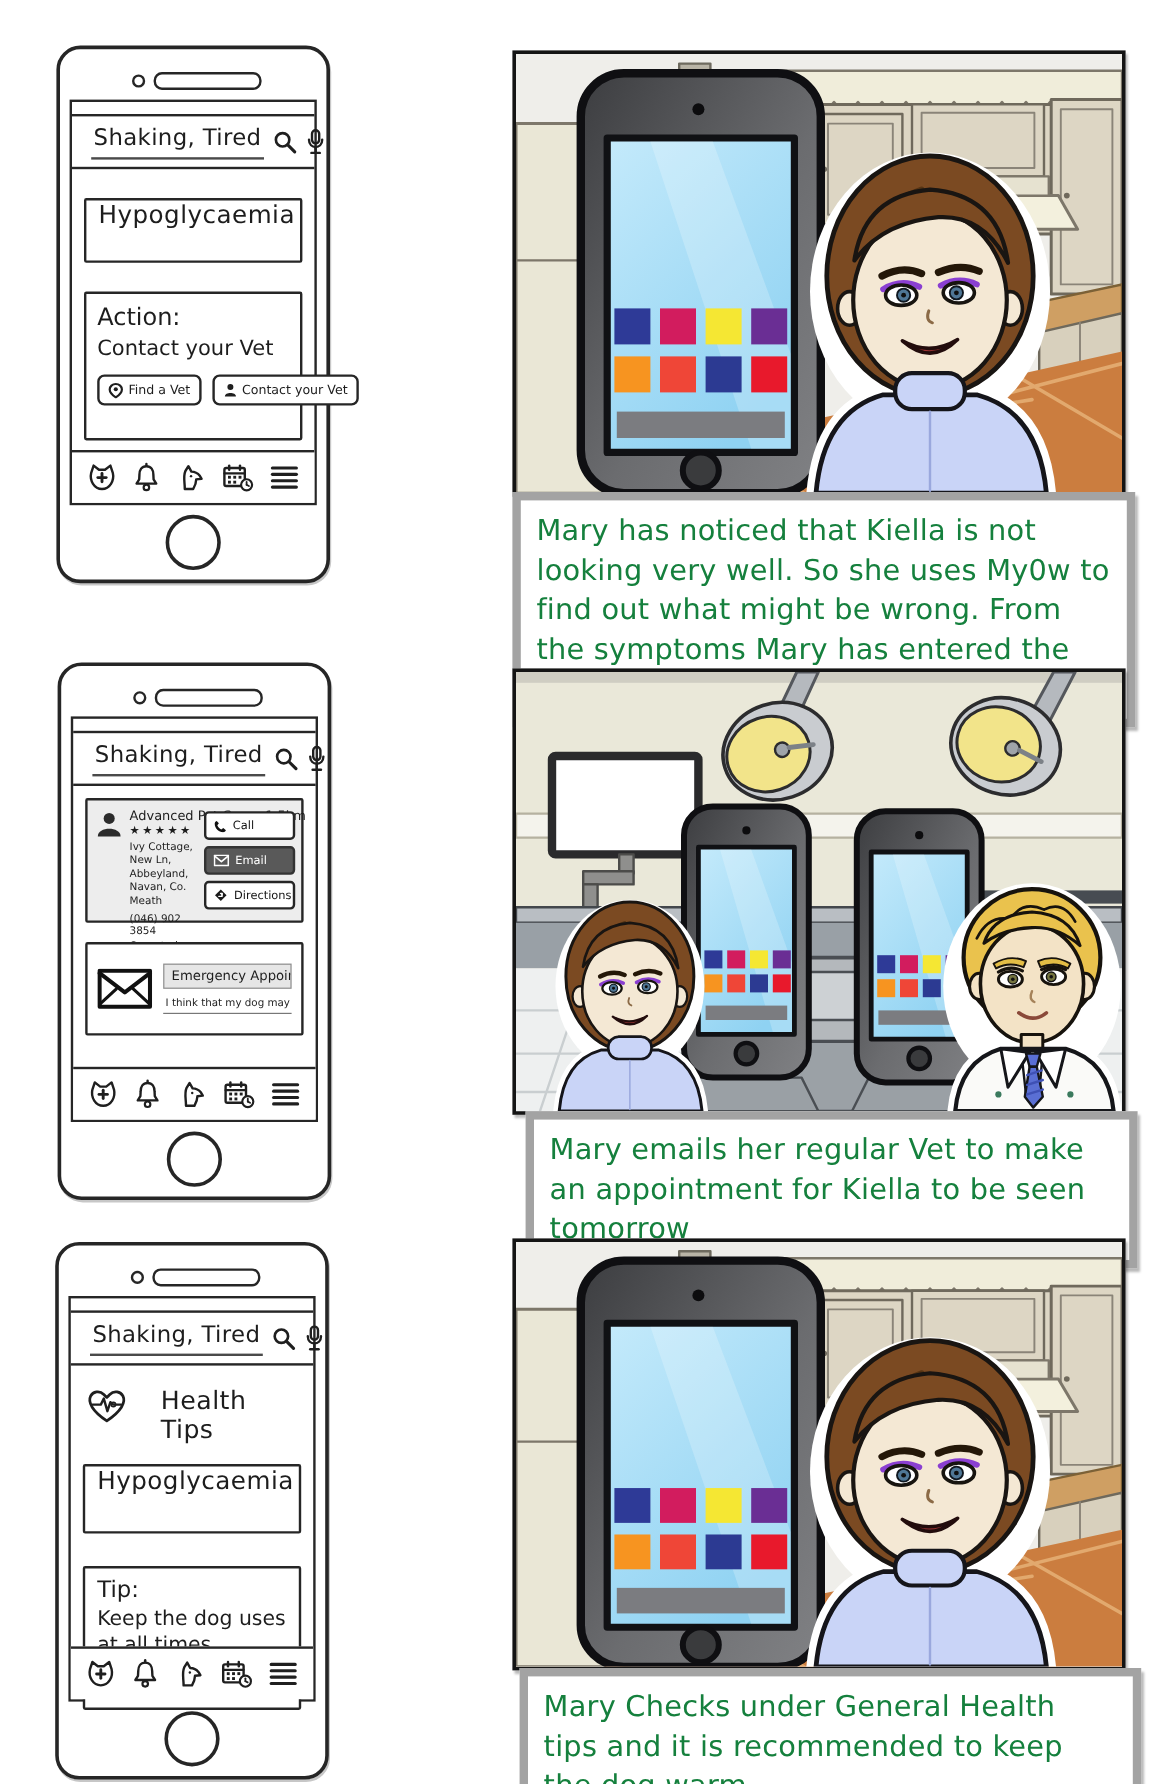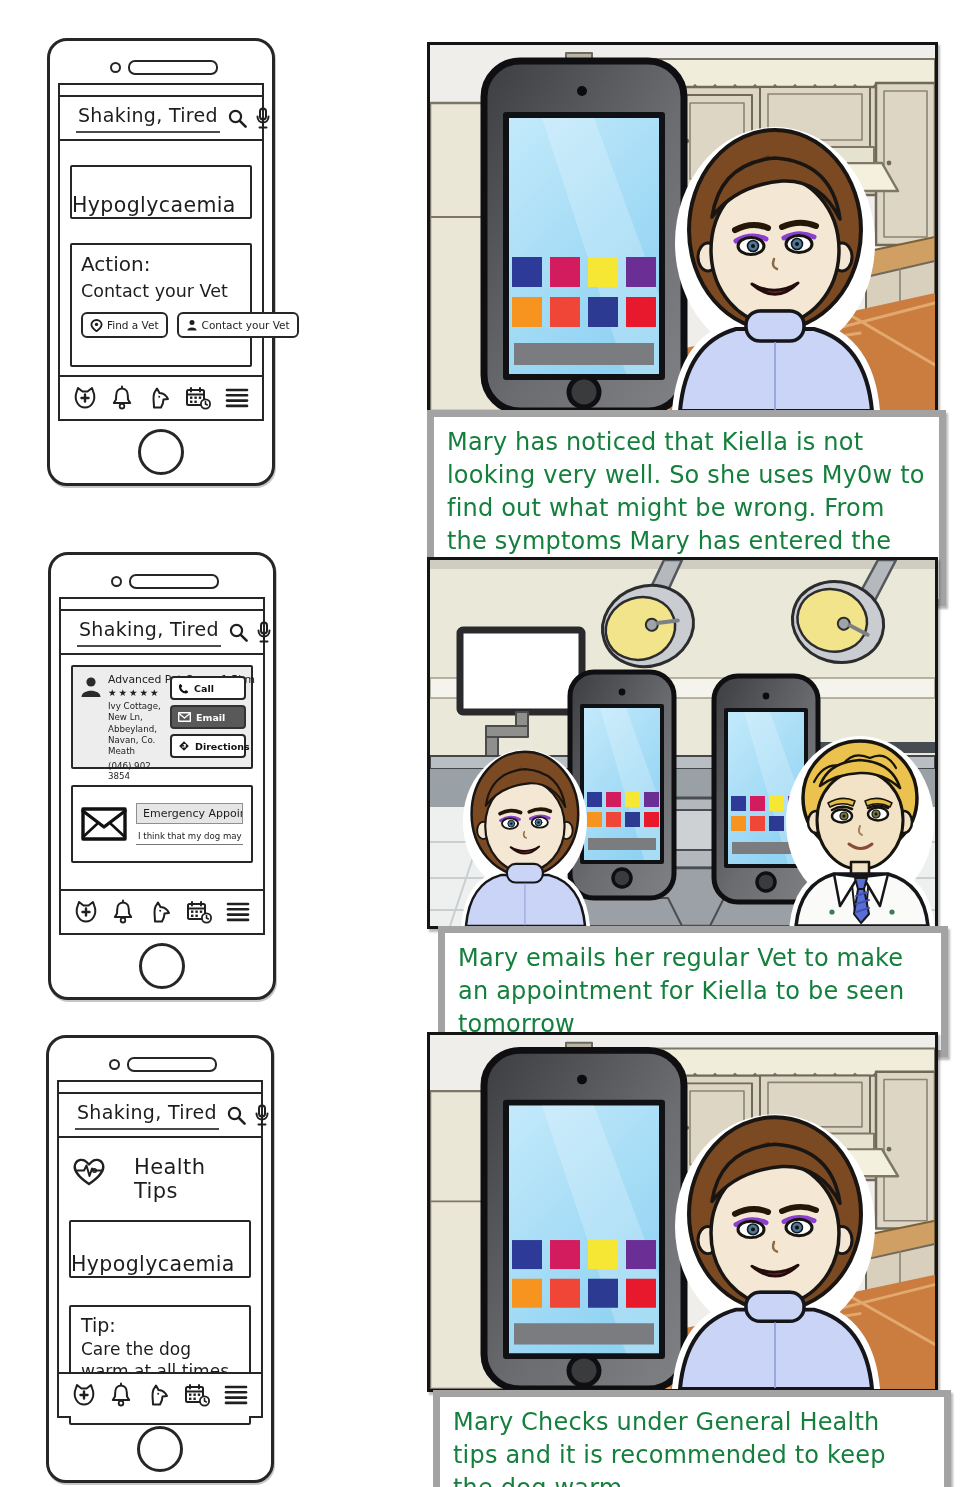--- a/index.html
+++ b/index.html
@@ -17,42 +17,42 @@
   .cam{position:absolute;top:21px;left:60px;width:7px;height:7px;border:2px solid #262626;border-radius:50%}
   .speaker{position:absolute;top:19px;left:78px;width:86px;height:11px;border:2px solid #262626;border-radius:7px}
   .screen{position:absolute;left:8px;right:8px;top:42px;bottom:62px;border:2px solid #262626;background:#fff}
   .statusbar{height:10px;border-bottom:2px solid #262626}
   .searchbar{height:42px;border-bottom:2px solid #262626;display:flex;align-items:center;gap:7px;padding:0 10px 0 16px}
   .search-text{flex:1;font-size:19px;border-bottom:2px solid #4a4a4a;padding:1px 2px 5px;letter-spacing:.3px;white-space:nowrap}
   .home{position:absolute;bottom:8px;left:50%;transform:translateX(-50%);width:40px;height:40px;border:3px solid #262626;border-radius:50%;background:#fff}
   .navbar{position:absolute;left:0;right:0;bottom:0;height:42px;border-top:2px solid #262626;display:flex;align-items:center;justify-content:space-around;padding:0 6px;background:#fff}
   .box{border:2.5px solid #262626;border-radius:2px;margin:0 10px;position:relative;background:#fff}
 
-  .result{display:flex;align-items:flex-end;font-size:20.5px;letter-spacing:.4px}
+  .result{display:flex;align-items:flex-start;font-size:20.5px;padding-left:10px;letter-spacing:.4px}
   #p1 .result{margin-top:24px;height:50px}
   #p1 .tips{margin-top:26px;height:92px;padding:7px 9px}
   .blk-h{font-size:19px}
   .blk-b{font-size:17px;margin:3px 0 0 7px;line-height:1.28}
   #p1 .action{margin-top:24px;height:106px;padding:7px 9px}
   .action-h{font-size:20px}
   .action-s{font-size:17.5px;margin-top:5px}
   .btn-row{display:flex;gap:9px;margin-top:11px}
   .mini-btn{display:flex;align-items:center;gap:4px;border:2px solid #262626;border-radius:6px;height:22px;padding:0 7px;font-size:10.5px;background:#fff;white-space:nowrap}
 
   
   #p2 .vet-card{margin-top:10px;background:#ededed;padding:6px 5px 6px 6px;display:flex;gap:5px;height:88px}
   .vc-ava{flex:0 0 auto;padding-top:2px}
   .vc-text{flex:1;min-width:0}
   .vc-name{font-size:10.8px;white-space:nowrap}
   .vc-stars{font-size:9.5px;letter-spacing:2px;margin-top:1px}
   .vc-addr{font-size:8.7px;line-height:1.3;margin-top:3px}
   .vc-phone{font-size:8.7px;margin-top:3px}
   .vc-hours{font-size:8.7px;margin-top:3px}
   .vc-btns{width:76px;display:flex;flex-direction:column;gap:5px;justify-content:center;flex:0 0 auto}
-  .card-btn{display:flex;align-items:center;gap:5px;border:2px solid #262626;border-radius:4px;height:20px;padding:0 6px;font-size:9.5px;font-weight:700;background:#fff;color:#111}
+  .card-btn{display:flex;align-items:center;gap:5px;border:2px solid #262626;border-radius:4px;height:20px;padding:0 6px;font-size:9.5px;font-weight:400;background:#fff;color:#111}
   .card-btn.dark{background:#595959;border-color:#333;color:#fff}
   #p2 .email-row{margin-top:16px;padding:8px;display:flex;gap:9px;align-items:center;height:58px}
   .email-right{flex:1;min-width:0}
   .email-subject{background:#e6e6e6;border:1.5px solid #8f8f8f;font-size:11px;padding:3px 6px;white-space:nowrap;overflow:hidden}
   .email-preview{font-size:8.6px;margin-top:7px;padding:0 2px 3px;border-bottom:1.5px solid #777;white-space:nowrap;overflow:hidden}
 
   
   #p3 .ht-header{margin:17px 12px 0;display:flex;align-items:flex-start;gap:27px}
   .ht-label{font-size:21px;letter-spacing:.4px}
   #p3 .result{margin-top:17px;height:54px}
@@ -569,21 +569,21 @@
             <circle cx="23.5" cy="15.5" r="1.8" fill="none" stroke="#1f1f1f" stroke-width="1.4"></circle>
           </svg>
         </span>
       <span class="ht-label">Health Tips</span>
     </div>
     <div class="box result">
       <span>Hypoglycaemia</span>
     </div>
     <div class="box tip">
       <div class="blk-h">Tip:</div>
-      <div class="blk-b" style="margin-left:0">Care the dog warm at all times.</div>
+      <div class="blk-b" style="margin-left:0">Keep the dog uses at all times.</div>
     </div>
     <div class="navbar">
       <span>
           <svg width="26" height="26" viewBox="0 0 26 26">
             <path d="M4 9 L6 3 L10.5 6.5 H15.5 L20 3 L22 9 C23.5 15.5 19.5 22.5 13 22.5 C6.5 22.5 2.5 15.5 4 9 Z" fill="none" stroke="#1f1f1f" stroke-width="2"></path>
             <line x1="13" y1="9.5" x2="13" y2="16.5" stroke="#1f1f1f" stroke-width="2.4"></line>
             <line x1="9.5" y1="13" x2="16.5" y2="13" stroke="#1f1f1f" stroke-width="2.4"></line>
           </svg>
         </span>
       <span>

